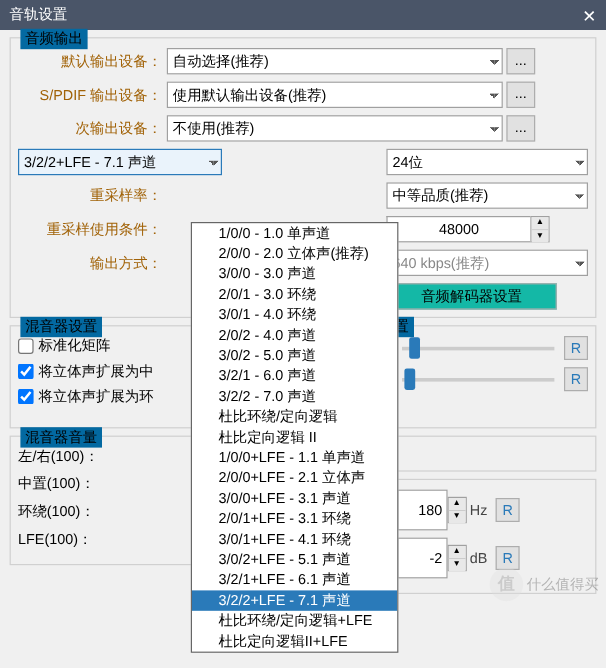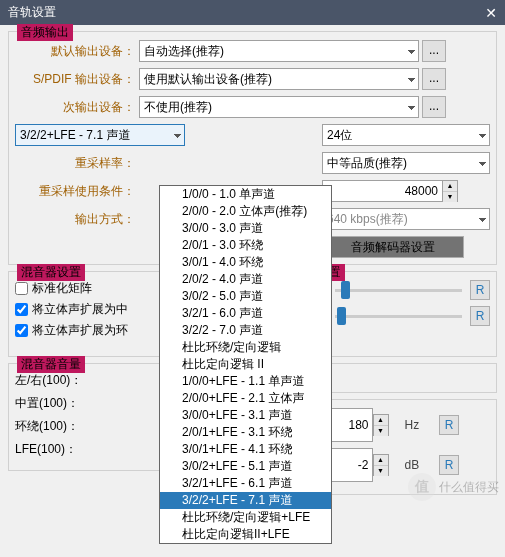--- a/index.html
+++ b/index.html
@@ -1,52 +1,52 @@
 <!DOCTYPE html>
 <html><head>
 <meta charset="utf-8">
 <style>
 *{box-sizing:border-box;margin:0;padding:0;font-family:"Microsoft YaHei","SimSun",sans-serif;font-size:12px}
 body{background:#f0f0f0;width:505px;height:557px;overflow:hidden;position:relative}
 .titlebar{background:#4a5568;color:#fff;height:25px;display:flex;align-items:center;padding:0 8px;font-size:13px;justify-content:space-between}
 .close-x{color:#fff;font-size:14px;cursor:default}
 .content{padding:6px 8px 6px 8px;position:relative}
 .group{border:1px solid #d0d0d0;margin-bottom:6px;padding:8px 6px 6px 6px;position:relative}
-.group-title{position:absolute;top:-8px;left:8px;background:#be185d;padding:0 4px;font-size:12px}
+.group-title{position:absolute;top:-8px;left:8px;background:#0369a1;padding:0 4px;font-size:12px}
 .row{display:flex;align-items:center;margin-bottom:6px;min-height:22px}
 .lbl{text-align:right;width:120px;margin-right:4px;color:#a16207}
 select,input[type=text]{height:22px;border:1px solid #a0a0a0;background:#fff;padding:0 4px;font-size:12px}
 select{appearance:none;background-image:linear-gradient(45deg,transparent 50%,#555 50%),linear-gradient(135deg,#555 50%,transparent 50%);background-position:right 6px top 9px,right 2px top 9px;background-size:4px 4px,4px 4px;background-repeat:no-repeat;padding-right:16px}
 .sel-wide{width:280px}
 .sel-hl{border:1px solid #2a7ab9;background-color:#eaf3fb}
 .more-btn{width:24px;height:22px;border:1px solid #adadad;background:#e1e1e1;margin-left:3px;text-align:center;line-height:18px;cursor:default}
 .right-col{display:flex;flex-direction:column;gap:6px}
 .sel-sm{width:168px}
 .num-box{display:flex;align-items:center}
-.num-in{width:120px;text-align:right;height:22px;border:1px solid #a0a0a0;border-right:none;padding:0 4px}
+.num-in{width:120px;text-align:center;height:22px;border:1px solid #a0a0a0;border-right:none;padding:0 4px}
 .spin{display:flex;flex-direction:column;border:1px solid #a0a0a0;height:22px;width:16px}
 .spin div{flex:1;background:#e8e8e8;font-size:7px;text-align:center;line-height:10px;border-bottom:1px solid #ccc}
 .spin div:last-child{border-bottom:none}
-.long-btn{width:142px;height:22px;border:1px solid #adadad;background:#737373;text-align:center;line-height:20px}
+.long-btn{width:142px;height:22px;border:1px solid #adadad;background:#14b8a6;text-align:center;line-height:20px}
 .two-col{display:flex;gap:6px}
 .col{flex:1}
 .chk{display:flex;align-items:center;margin-bottom:4px}
 .chk input{margin-right:4px}
 .slider-row{display:flex;align-items:center;margin-bottom:6px}
 .slider-lbl{width:72px;text-align:left}
 .slider-lbl.rt{width:68px}
 .slider-track{flex:1;height:3px;background:#ccc;position:relative;margin:0 4px}
 .slider-thumb{position:absolute;width:9px;height:18px;background:#2a7ab9;top:-8px;left:50%;border-radius:2px}
 .r-btn{width:20px;height:20px;border:1px solid #adadad;background:#e1e1e1;text-align:center;line-height:18px;margin-left:4px;color:#2a7ab9}
 .dd-list{position:absolute;left:159px;top:160px;width:173px;background:#fff;border:1px solid #666;z-index:100;max-height:378px;overflow:hidden}
 .dd-item{padding:1px 22px;white-space:nowrap;font-size:12px;line-height:15px}
 .dd-item.sel{background:#2a7ab9;color:#fff}
 .grey-txt{color:#888}
 .num-sm{width:42px;text-align:right;height:22px;border:1px solid #a0a0a0;padding:16px 3px}
-.unit{margin:0 16px;color:#444}
+.unit{margin:0 3px;color:#444}
 .watermark{position:absolute;right:6px;bottom:6px;opacity:.35;font-size:11px;color:#444;display:flex;align-items:center;gap:3px}
 .wm-circle{width:28px;height:28px;border-radius:50%;background:#e0e0e0;display:flex;align-items:center;justify-content:center;font-size:14px;font-weight:bold;color:#888}
 </style>
 </head>
 <body>
 
 <div class="titlebar">
   <span>音轨设置</span>
   <span class="close-x">✕</span>
 </div>

